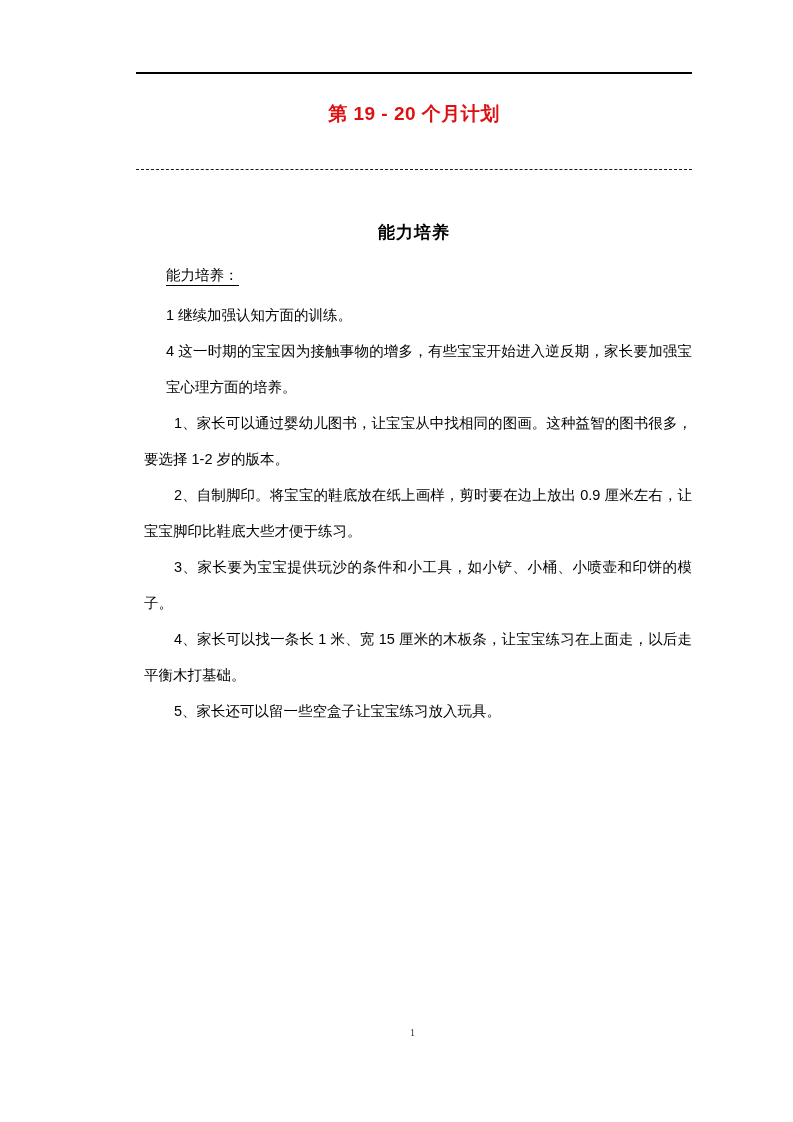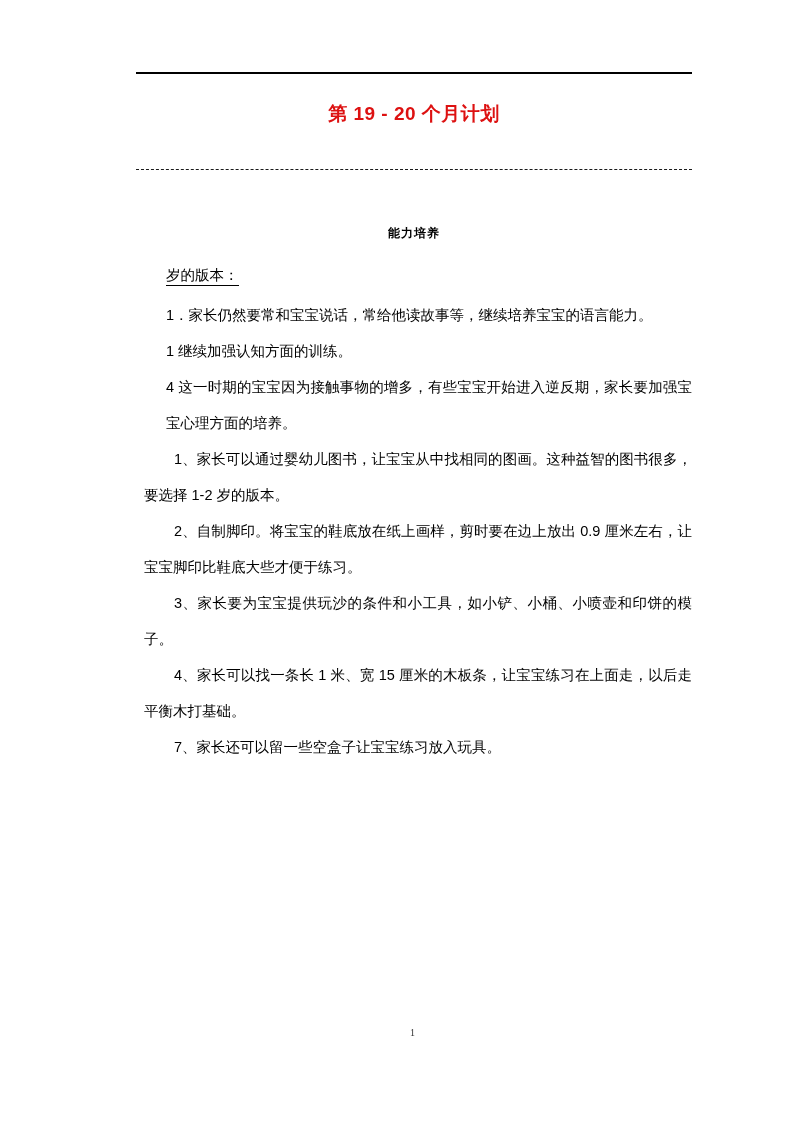--- a/index.html
+++ b/index.html
@@ -62,21 +62,21 @@
     left: 120px;
     top: 215px;
     width: 556px;
     font-size: 14.5px;
     line-height: 36px;
   }
 
   .section-heading {
     text-align: center;
     font-weight: bold;
-    font-size: 12px;
+    font-size: 17px;
     line-height: 36px;
     margin: 0 0 6px 0;
     letter-spacing: 1px;
   }
   .section-heading.spaced-top {
     margin-top: 14px;
   }
 
   .sub-label {
     margin: 0 0 4px 0;
@@ -119,38 +119,37 @@
 
   <div class="doc-title">第 19 - 20 个月计划</div>
 
   <div class="rule-dashed"></div>
 
   <div class="body-area">
 
     <div class="section-heading">能力培养</div>
 
     <div class="sub-label">
-      <span class="ul">岁的版本：</span>
+      <span class="ul">能力培养：</span>
     </div>
 
-    <p class="para indent-1">1．家长仍然要常和宝宝说话，常给他读故事等，继续培养宝宝的语言能力。</p>
 
 
     <p class="para indent-0">1 继续加强认知方面的训练。</p>
 
     <p class="para indent-0">4 这一时期的宝宝因为接触事物的增多，有些宝宝开始进入逆反期，家长要加强宝宝心理方面的培养。</p>
 
 
     <p class="para indent-2">1、家长可以通过婴幼儿图书，让宝宝从中找相同的图画。这种益智的图书很多，要选择 1-2 岁的版本。</p>
 
     <p class="para indent-2">2、自制脚印。将宝宝的鞋底放在纸上画样，剪时要在边上放出 0.9 厘米左右，让宝宝脚印比鞋底大些才便于练习。</p>
 
     <p class="para indent-2">3、家长要为宝宝提供玩沙的条件和小工具，如小铲、小桶、小喷壶和印饼的模子。</p>
 
     <p class="para indent-2">4、家长可以找一条长 1 米、宽 15 厘米的木板条，让宝宝练习在上面走，以后走平衡木打基础。</p>
 
-    <p class="para indent-2">7、家长还可以留一些空盒子让宝宝练习放入玩具。</p>
+    <p class="para indent-2">5、家长还可以留一些空盒子让宝宝练习放入玩具。</p>
 
   </div>
 
   <div class="page-number">1</div>
 
 </div>
 
 </body></html>

